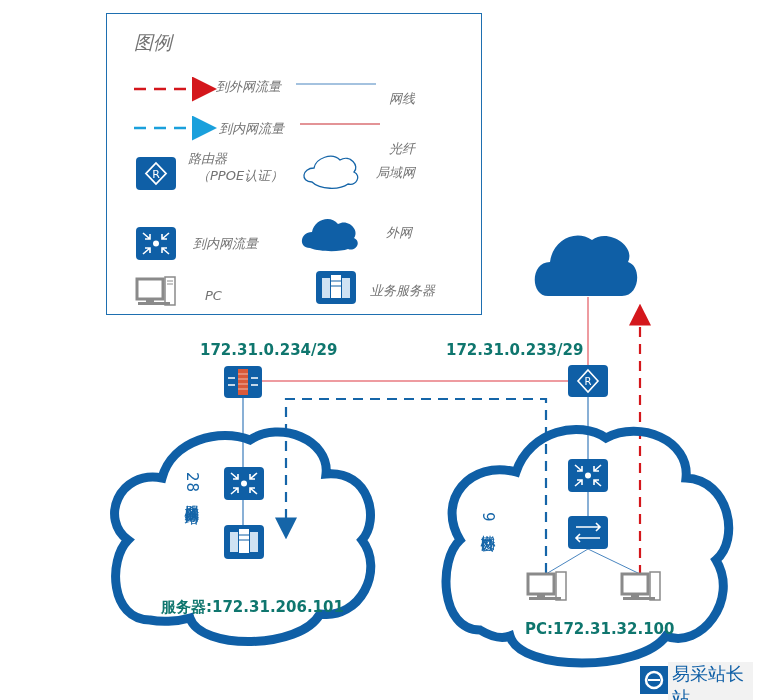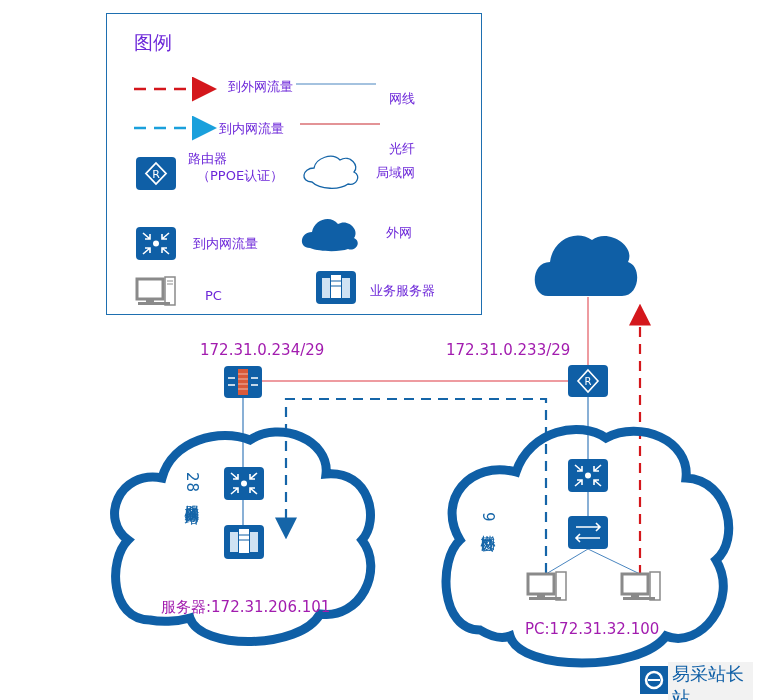--- a/index.html
+++ b/index.html
@@ -1,21 +1,21 @@
 <!DOCTYPE html>
 <html><head>
 <meta charset="utf-8">
 <style>
   html,body{margin:0;padding:0;background:#fff;}
   body{width:773px;height:700px;position:relative;overflow:hidden;font-family:"DejaVu Sans",sans-serif;color:#1565a8;}
   .abs{position:absolute;}
   .legend{left:106px;top:13px;width:376px;height:302px;border:1.5px solid #1e6fb0;box-sizing:border-box;}
-  .txt{font-size:13px;color:#6d28d9;white-space:nowrap;}
+  .txt{font-size:13px;color:#737373;white-space:nowrap;font-style:italic;}
   .title{font-size:19px;}
-  .ip{font-size:15px;color:#a21caf;}
+  .ip{font-size:15px;color:#0f766e;font-weight:bold;}
   .vert{writing-mode:vertical-rl;font-size:15px;color:#1565a8;letter-spacing:1px;}
   svg{position:absolute;left:0;top:0;}
 </style>
 </head>
 <body>
 
 <svg width="773" height="700" viewBox="0 0 773 700">
   <defs>
     <marker id="arrRed" markerWidth="10" markerHeight="10" refX="8" refY="5" orient="auto">
       <path d="M0,0 L10,5 L0,10 z" fill="#d4171c"></path>
@@ -155,21 +155,21 @@
 
   <g>
     <rect x="640" y="666" width="28" height="28" fill="#0f5fa6"></rect>
     <circle cx="654" cy="680" r="8" fill="none" stroke="#fff" stroke-width="2.5"></circle>
     <line x1="648" y1="680" x2="660" y2="680" stroke="#fff" stroke-width="2"></line>
   </g>
 </svg>
 
 <div class="abs legend"></div>
 <div class="abs txt title" style="left:134px;top:30px;">图例</div>
-<div class="abs txt" style="left:216px;top:78px;margin-left:12px;">到外网流量</div>
+<div class="abs txt" style="left:216px;top:78px;">到外网流量</div>
 <div class="abs txt" style="left:219px;top:120px;text-align:center;">到内网流量</div>
 <div class="abs txt" style="left:389px;top:90px;">网线</div>
 <div class="abs txt" style="left:389px;top:116px;margin-top:24px;">光纤</div>
 <div class="abs txt" style="left:188px;top:150px;text-align:center;">路由器</div>
 <div class="abs txt" style="left:188px;top:167px;margin-left:9px;">（PPOE认证）</div>
 <div class="abs txt" style="left:376px;top:164px;">局域网</div>
 <div class="abs txt" style="left:193px;top:235px;">到内网流量</div>
 <div class="abs txt" style="left:386px;top:224px;">外网</div>
 <div class="abs txt" style="left:205px;top:288px;">PC</div>
 <div class="abs txt" style="left:370px;top:282px;">业务服务器</div>

